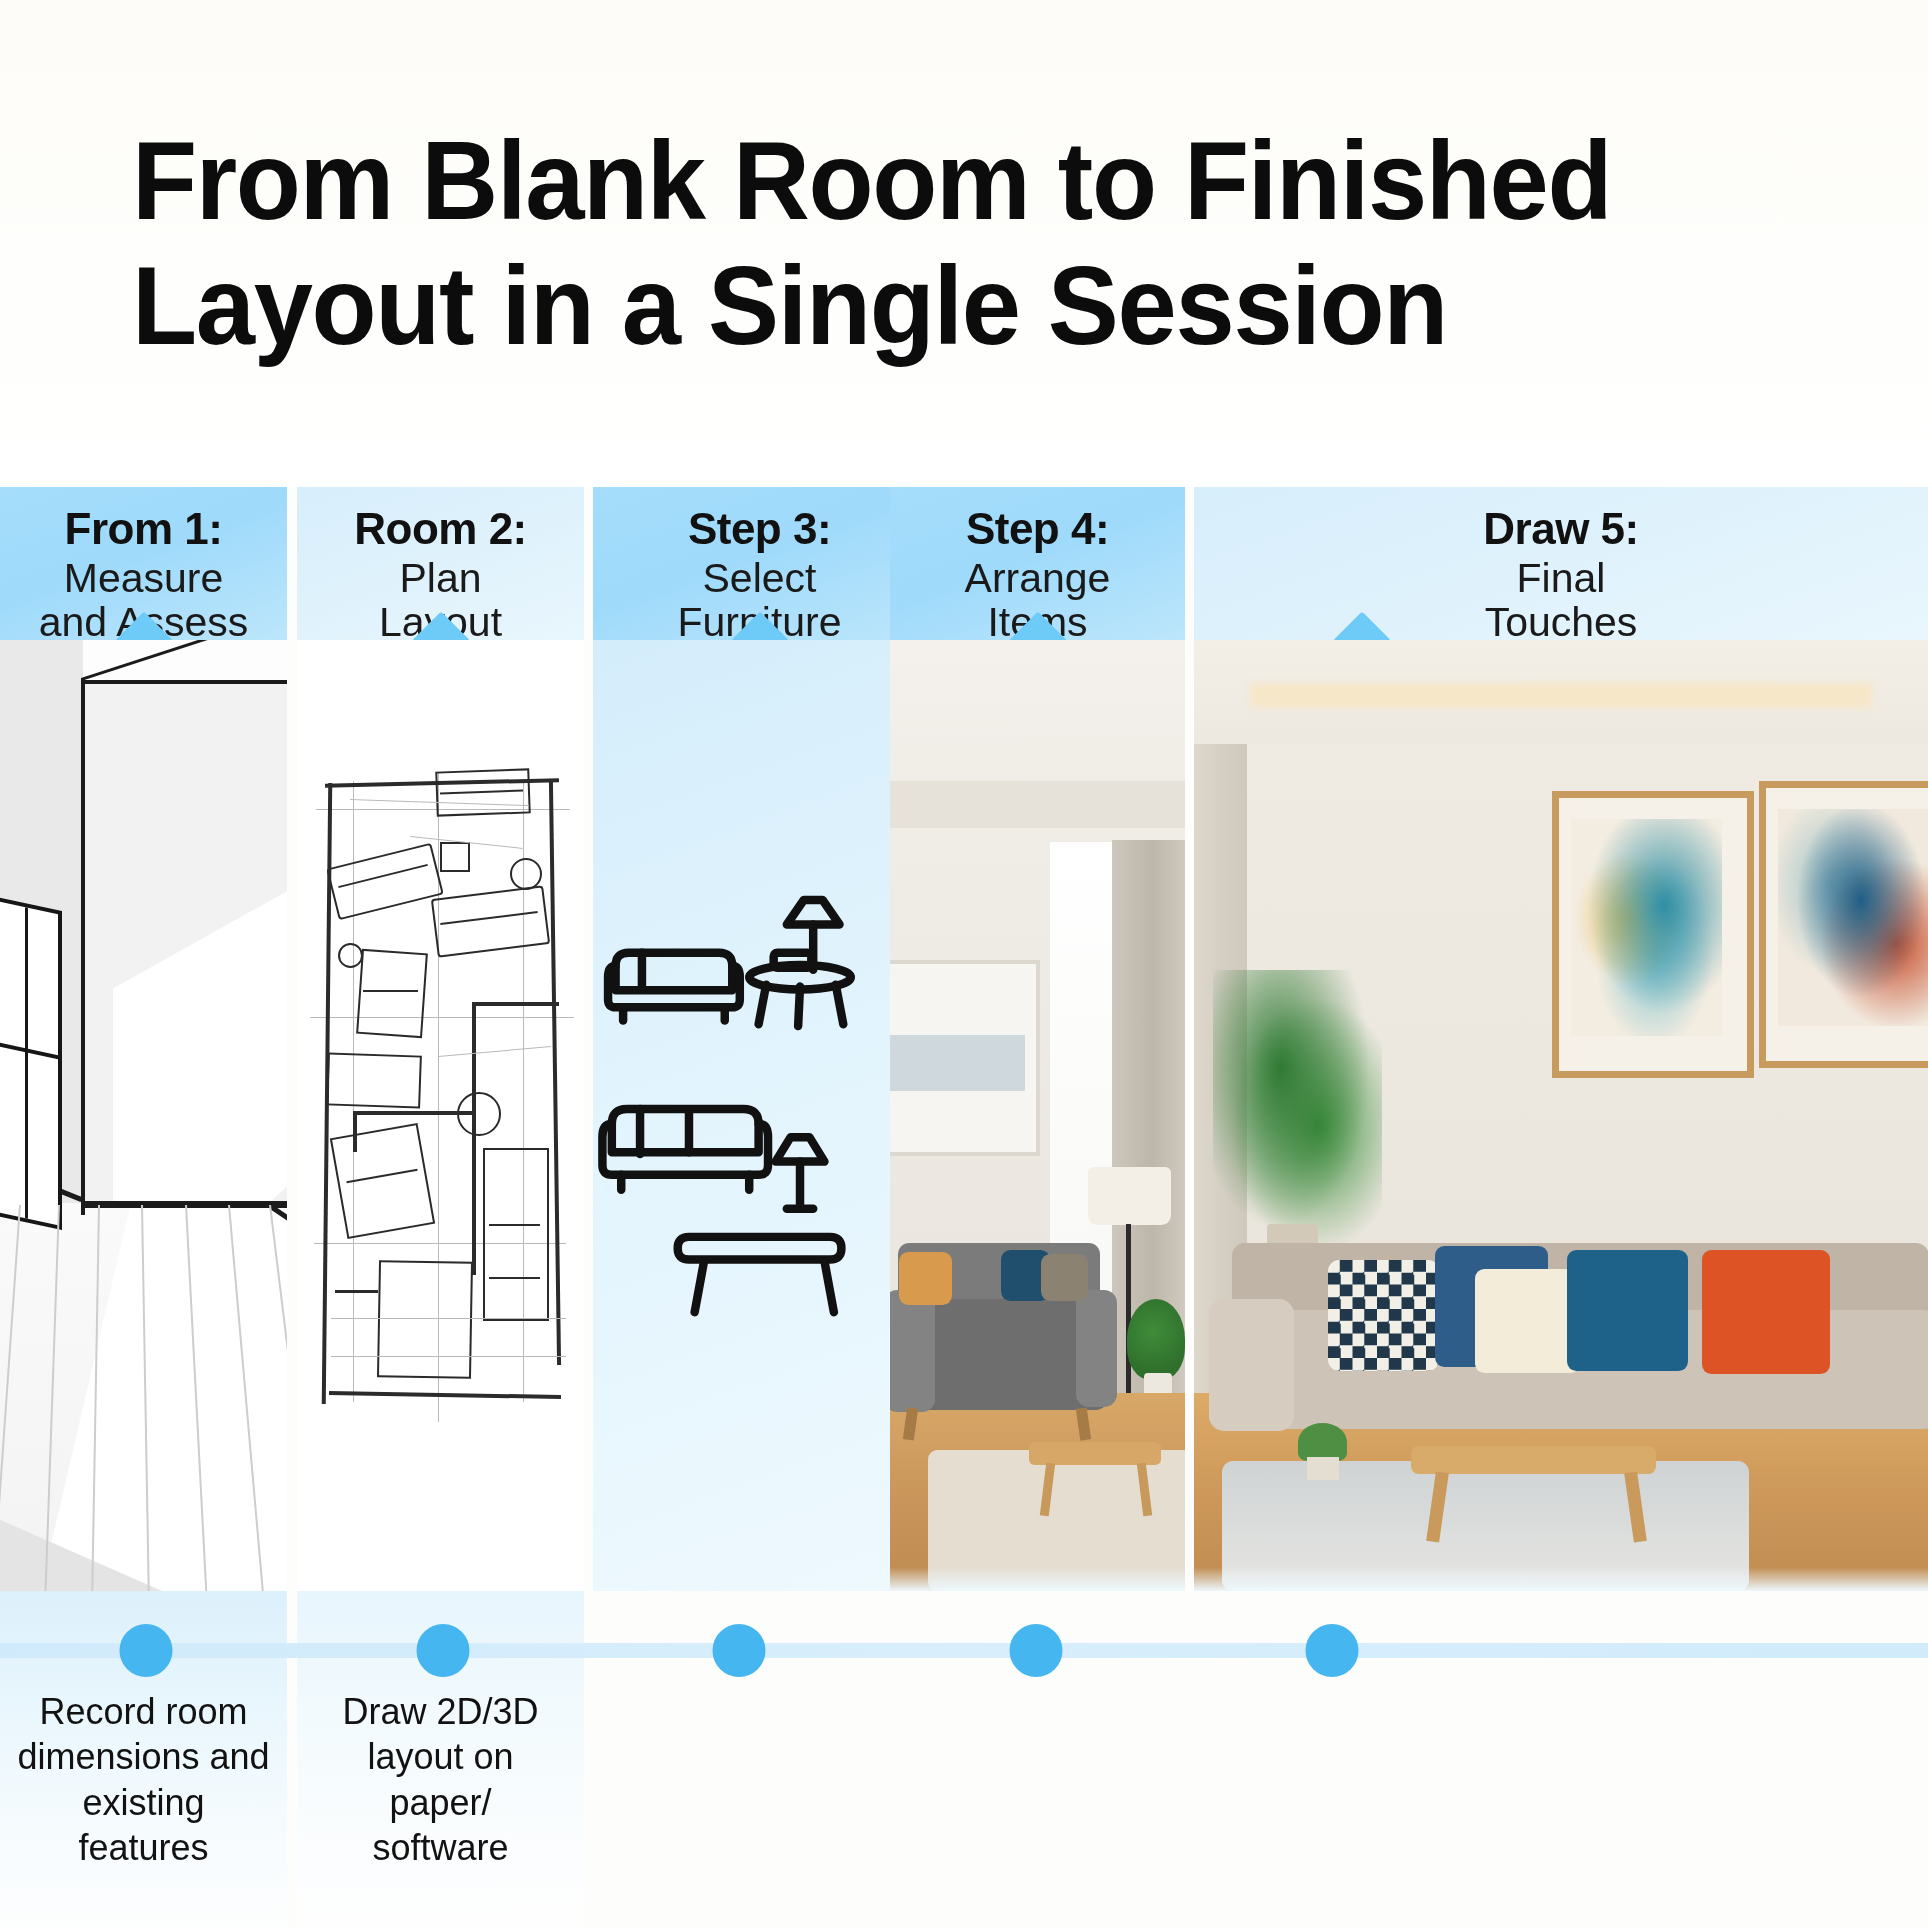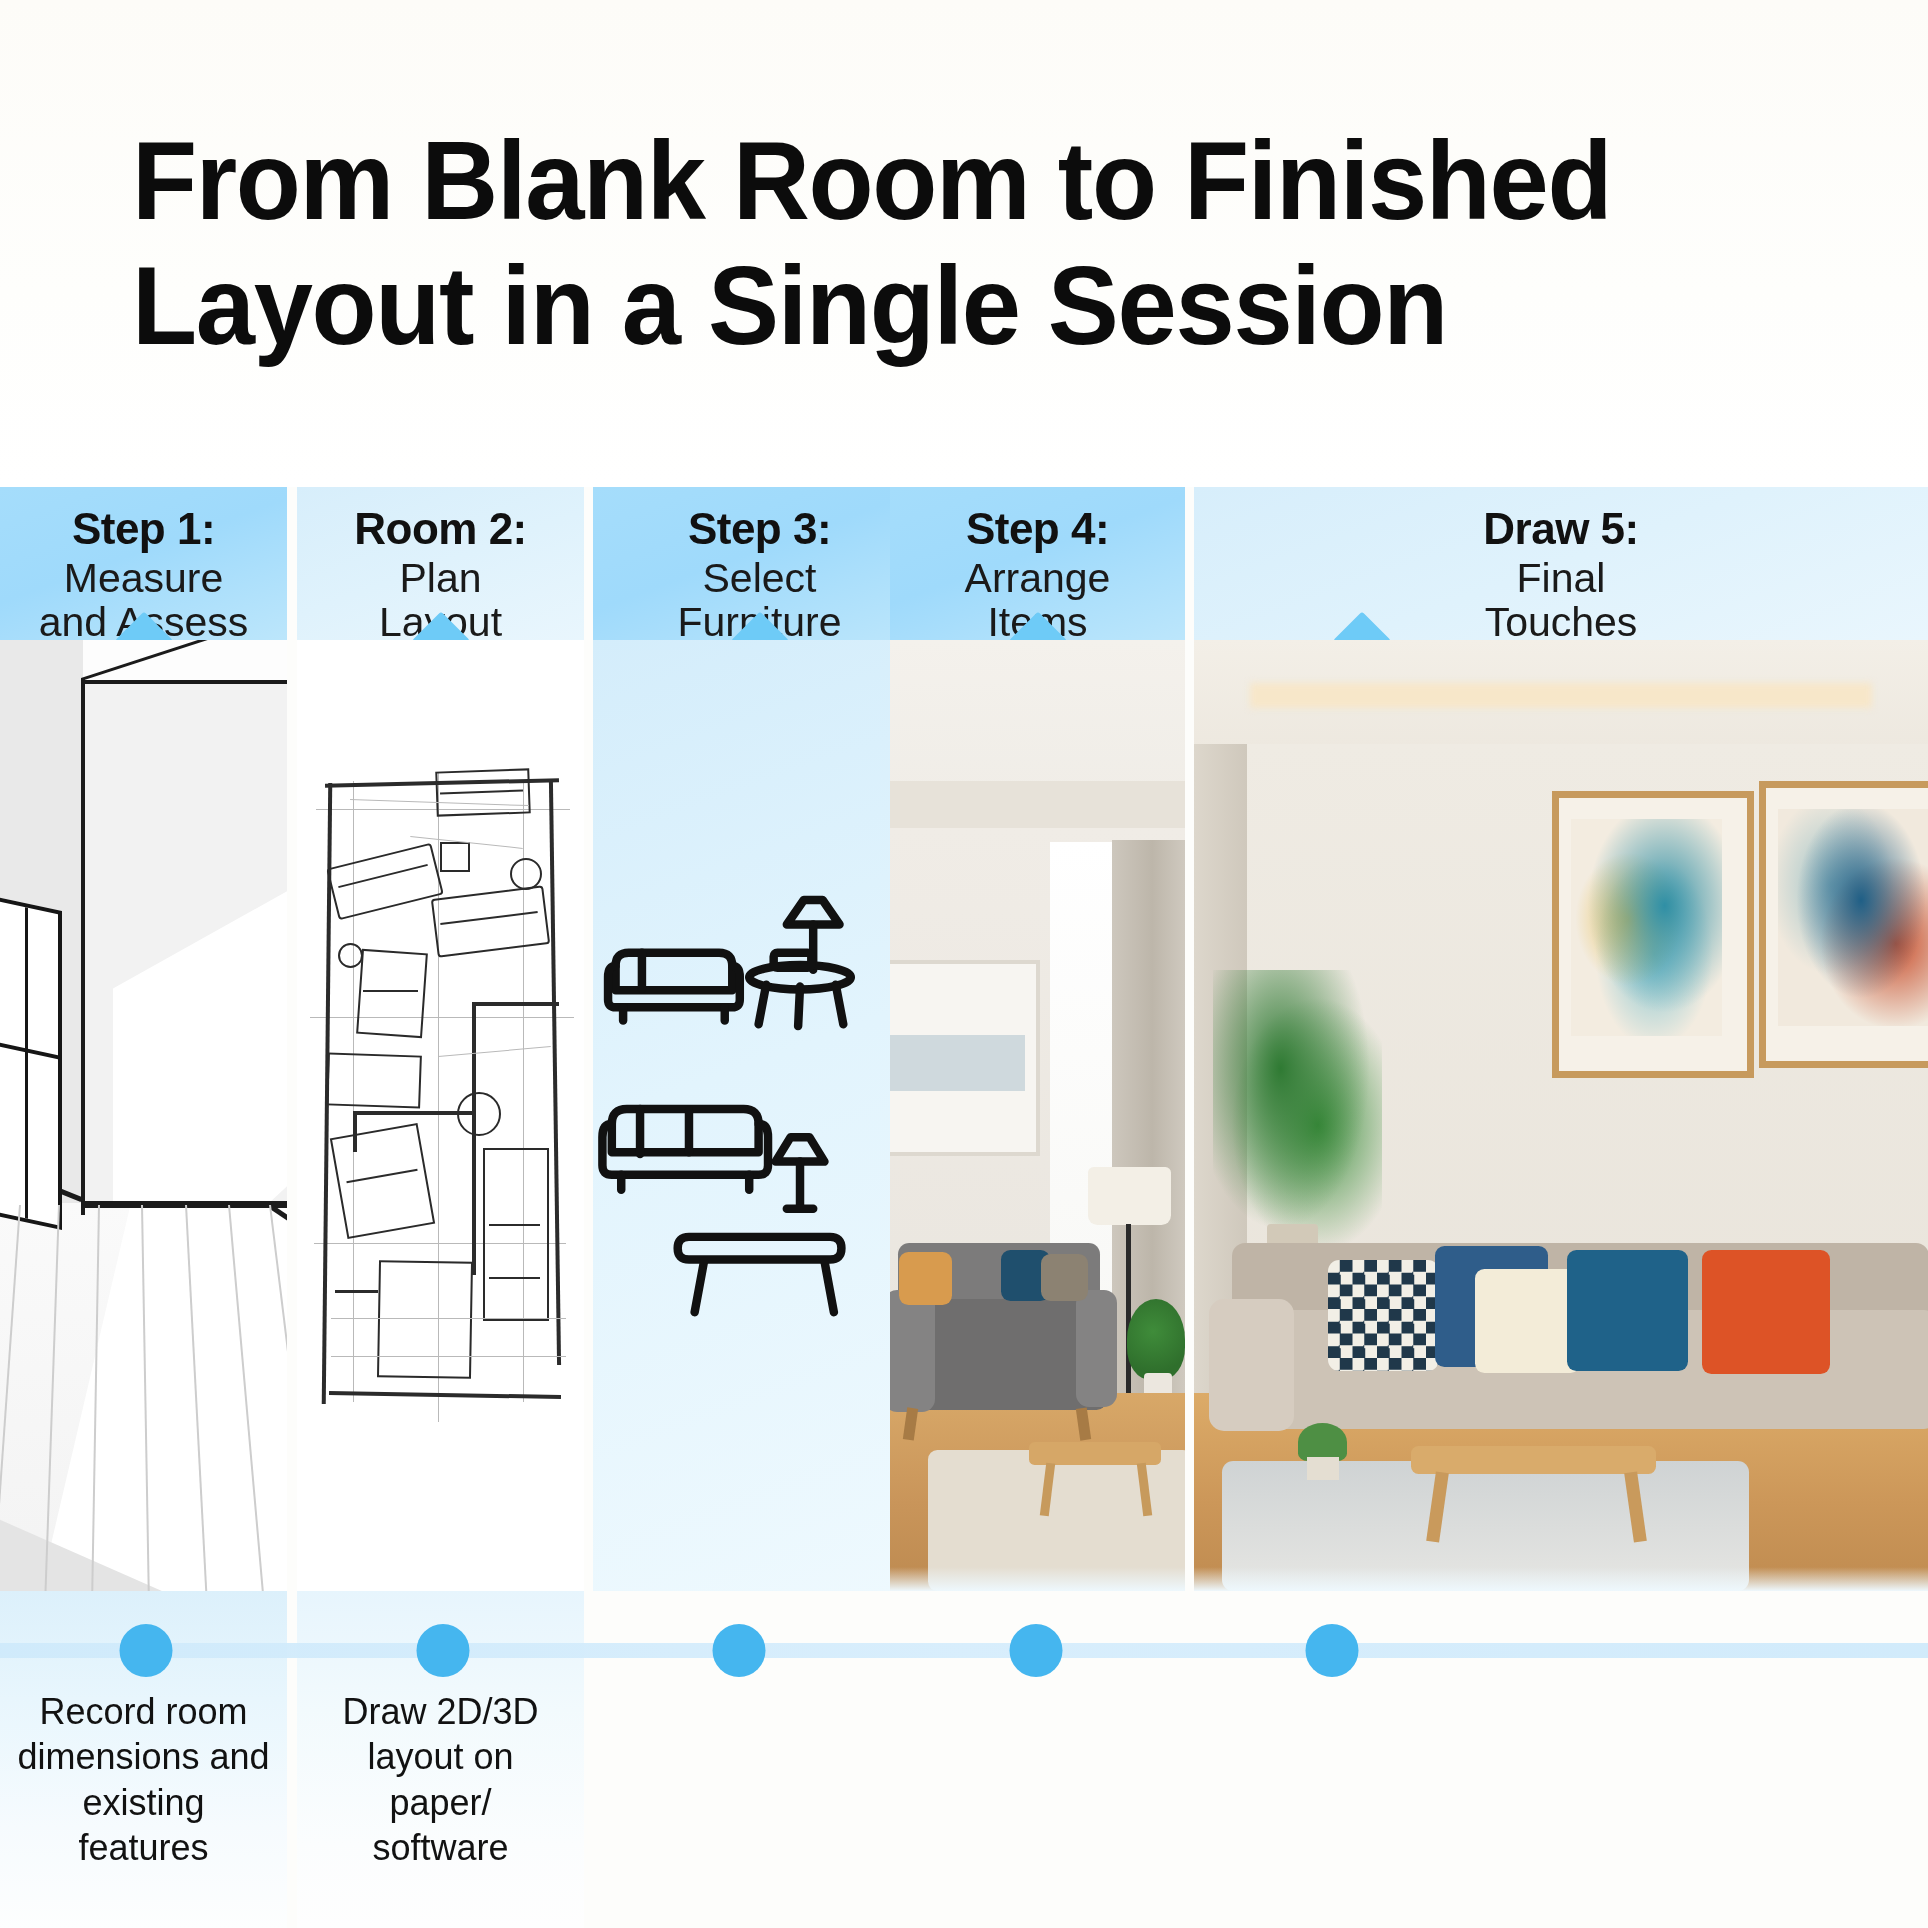--- a/index.html
+++ b/index.html
@@ -136,21 +136,21 @@
 <div id="root">
 
   <div class="title-band">
     <div class="title">From Blank Room to Finished Layout in a Single Session</div>
   </div>
 
   <div class="cols">
 
     <div class="col-wrap" style="left:0px;width:287px;">
       <div class="head dark">
-        <div class="step-no">Step 1:</div>
+        <div class="step-no">From 1:</div>
         <div class="step-name">Measure
 and Assess</div>
         <div class="diamond"></div>
       </div>
       <div class="media" style="height:951px;position:relative;">
         <div class="room1">
           <div class="r1-leftwall"></div>
           <div class="r1-back"></div>
           <div class="r1-sun"></div>
           <div class="r1-floor"></div>

